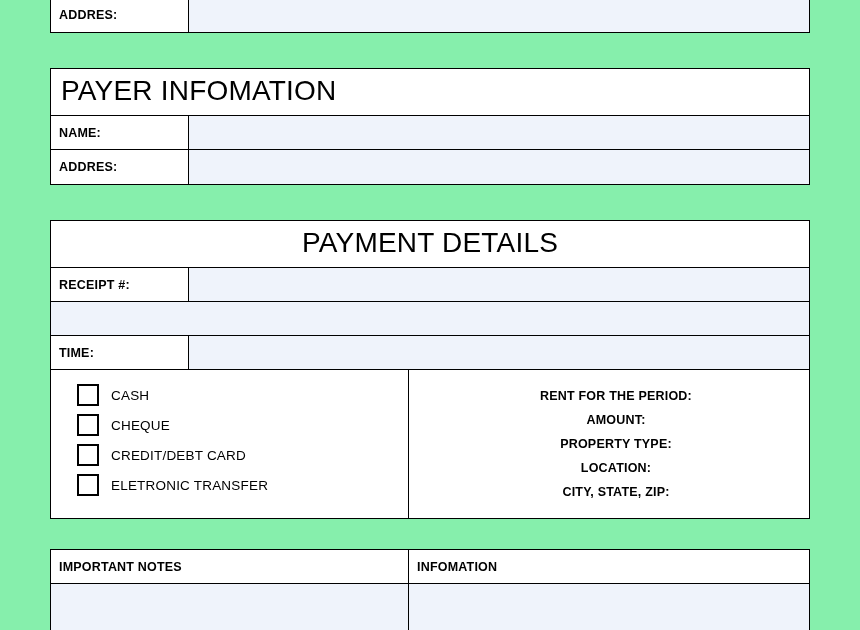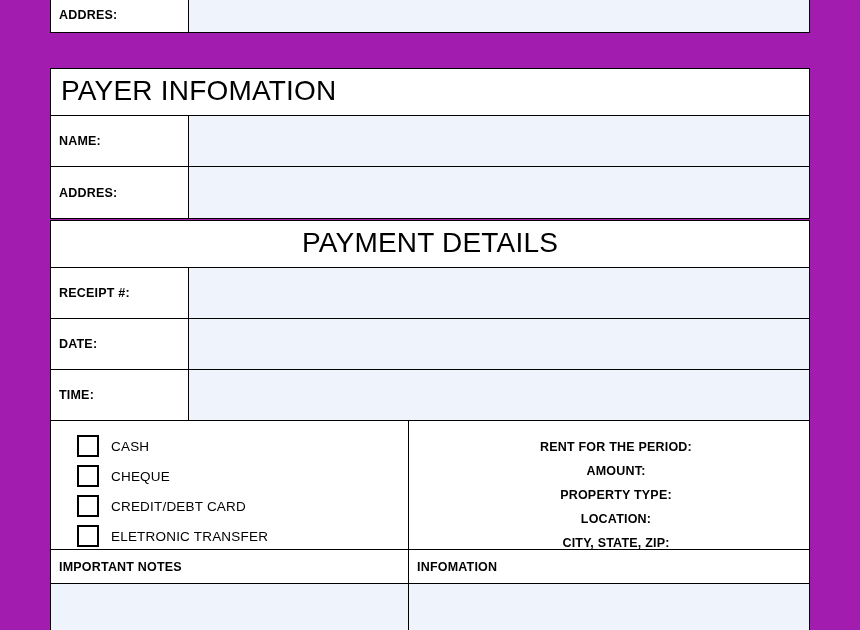--- a/index.html
+++ b/index.html
@@ -11,42 +11,42 @@
     width: 860px;
     height: 630px;
     font-family: "Liberation Sans", sans-serif;
     color: #000000;
     overflow: hidden;
   }
   .page {
     position: relative;
     width: 860px;
     height: 630px;
-    background: #a21caf;
+    background: #86efac;
   }
   .block {
     position: absolute;
     left: 50px;
     width: 760px;
     border: 1px solid #000000;
     box-sizing: border-box;
     background: #ffffff;
   }
   .section-title {
     font-size: 28px;
     font-weight: 400;
     padding: 8px 10px 10px 10px;
     line-height: 1;
     border-bottom: 1px solid #000000;
     box-sizing: border-box;
     letter-spacing: 0.2px;
   }
   .field-row {
     display: flex;
-    height: 51px;
+    height: 34px;
     border-bottom: 1px solid #000000;
     box-sizing: border-box;
   }
   .field-row:last-child {
     border-bottom: none;
   }
   .field-label {
     width: 138px;
     min-width: 138px;
     box-sizing: border-box;
@@ -185,21 +185,20 @@
     </div>
   </div>
 
   <div class="block" style="top:220px;text-align:center;">
     <div class="section-title">PAYMENT DETAILS</div>
     <div class="field-row">
       <div class="field-label">RECEIPT #:</div>
       <div class="field-value"></div>
     </div>
     <div class="field-row">
-      <div class="field-label">DATE:</div>
       <div class="field-value"></div>
     </div>
     <div class="field-row">
       <div class="field-label">TIME:</div>
       <div class="field-value"></div>
     </div>
     <div class="pay-bottom">
       <div class="pay-left">
         <div class="check-line">
           <span class="checkbox"></span>

